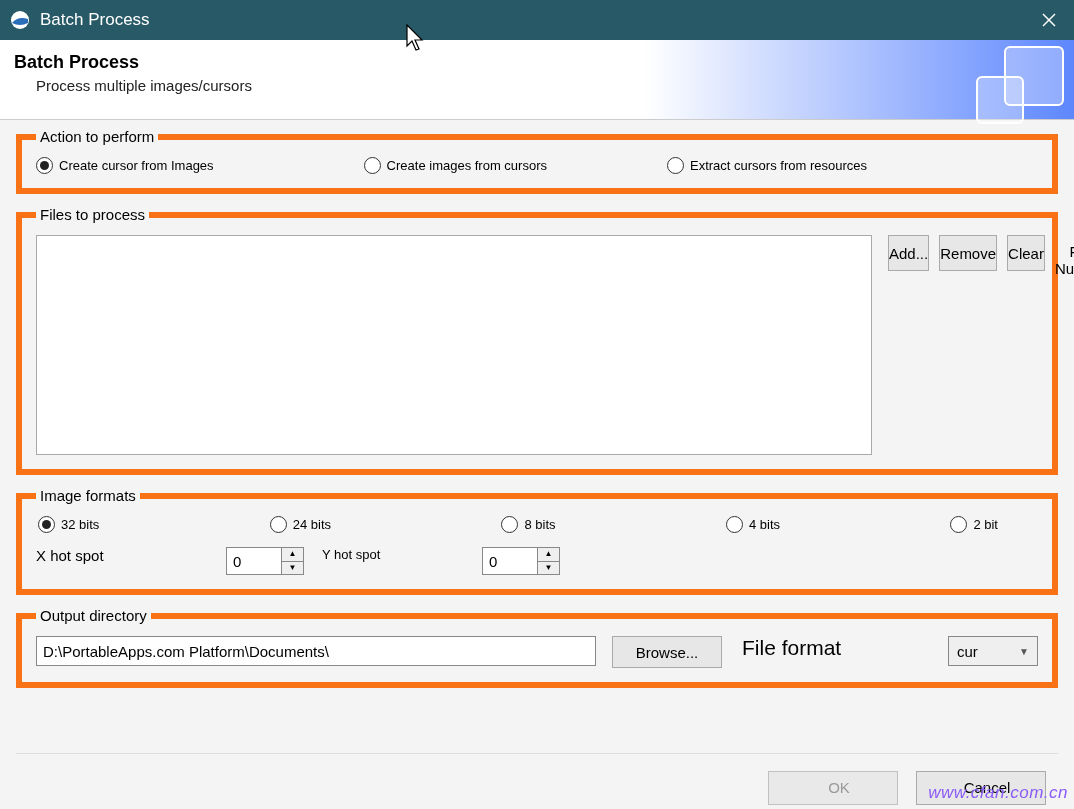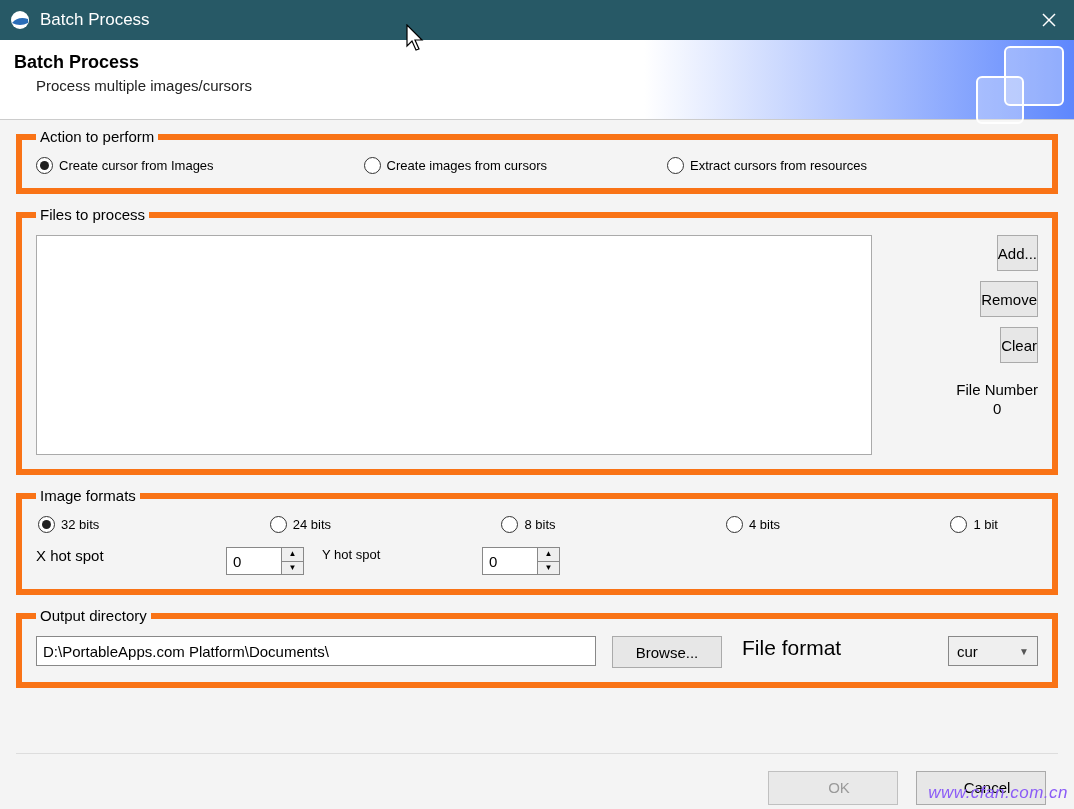--- a/index.html
+++ b/index.html
@@ -34,21 +34,21 @@
 .radio-opt .radio-circle { width: 17px; height: 17px; border: 1.5px solid #333; border-radius: 50%; display: flex; align-items: center; justify-content: center; background: #fff; }
 .radio-opt.selected .radio-circle::after { content: ""; width: 9px; height: 9px; background: #222; border-radius: 50%; display: block; }
 .action-row .radio-opt:nth-child(1) { flex: 0 0 auto; }
 .action-row .spacer1 { flex: 0 0 130px; }
 .action-row .spacer2 { flex: 0 0 100px; }
 
 
 .files-fs { display: flex; flex-direction: column; }
 .files-inner { display: flex; gap: 16px; }
 .file-list { flex: 1; height: 220px; background: #fff; border: 1px solid #aaa; }
-.file-buttons { width: 150px; display: flex; flex-direction: column; gap: 10px; align-items: flex-end; }
+.file-buttons { width: 150px; display: flex; gap: 10px; align-items: flex-start; }
 .win-button { height: 36px; background: #e7e7e7; border: 1px solid #aaa; font-size: 15px; cursor: pointer; display: flex; align-items: center; justify-content: center; }
 .win-button.disabled { color: #9a9a9a; background: #e9e9e9; border-color: #c0c0c0; cursor: default; }
 .file-count { text-align: center; font-size: 15px; color: #000; margin-top: 8px; }
 .file-count .num { margin-top: 2px; }
 
 
 .bits-row { display: flex; align-items: center; justify-content: space-between; padding-right: 40px; padding-left: 2px; margin-bottom: 14px; }
 .hotspot-row { display: flex; align-items: flex-start; gap: 0; }
 .hotspot-row .lbl { width: 190px; font-size: 15px; }
 .hotspot-row .lbl2 { margin-left: 18px; width: 160px; font-size: 13px; }
@@ -162,21 +162,21 @@
       <label class="radio-opt">
         <span class="radio-circle"></span>
         <span>8 bits</span>
       </label>
       <label class="radio-opt">
         <span class="radio-circle"></span>
         <span>4 bits</span>
       </label>
       <label class="radio-opt">
         <span class="radio-circle"></span>
-        <span>1 bit</span>
+        <span>2 bit</span>
       </label>
     </div>
     <div class="hotspot-row">
       <span class="lbl">X hot spot</span>
       <div class="spinner-ctl">
         <span class="val">0</span>
         <span class="arrows">
           <span class="ar">▲</span>
           <span class="ar">▼</span>
         </span>

